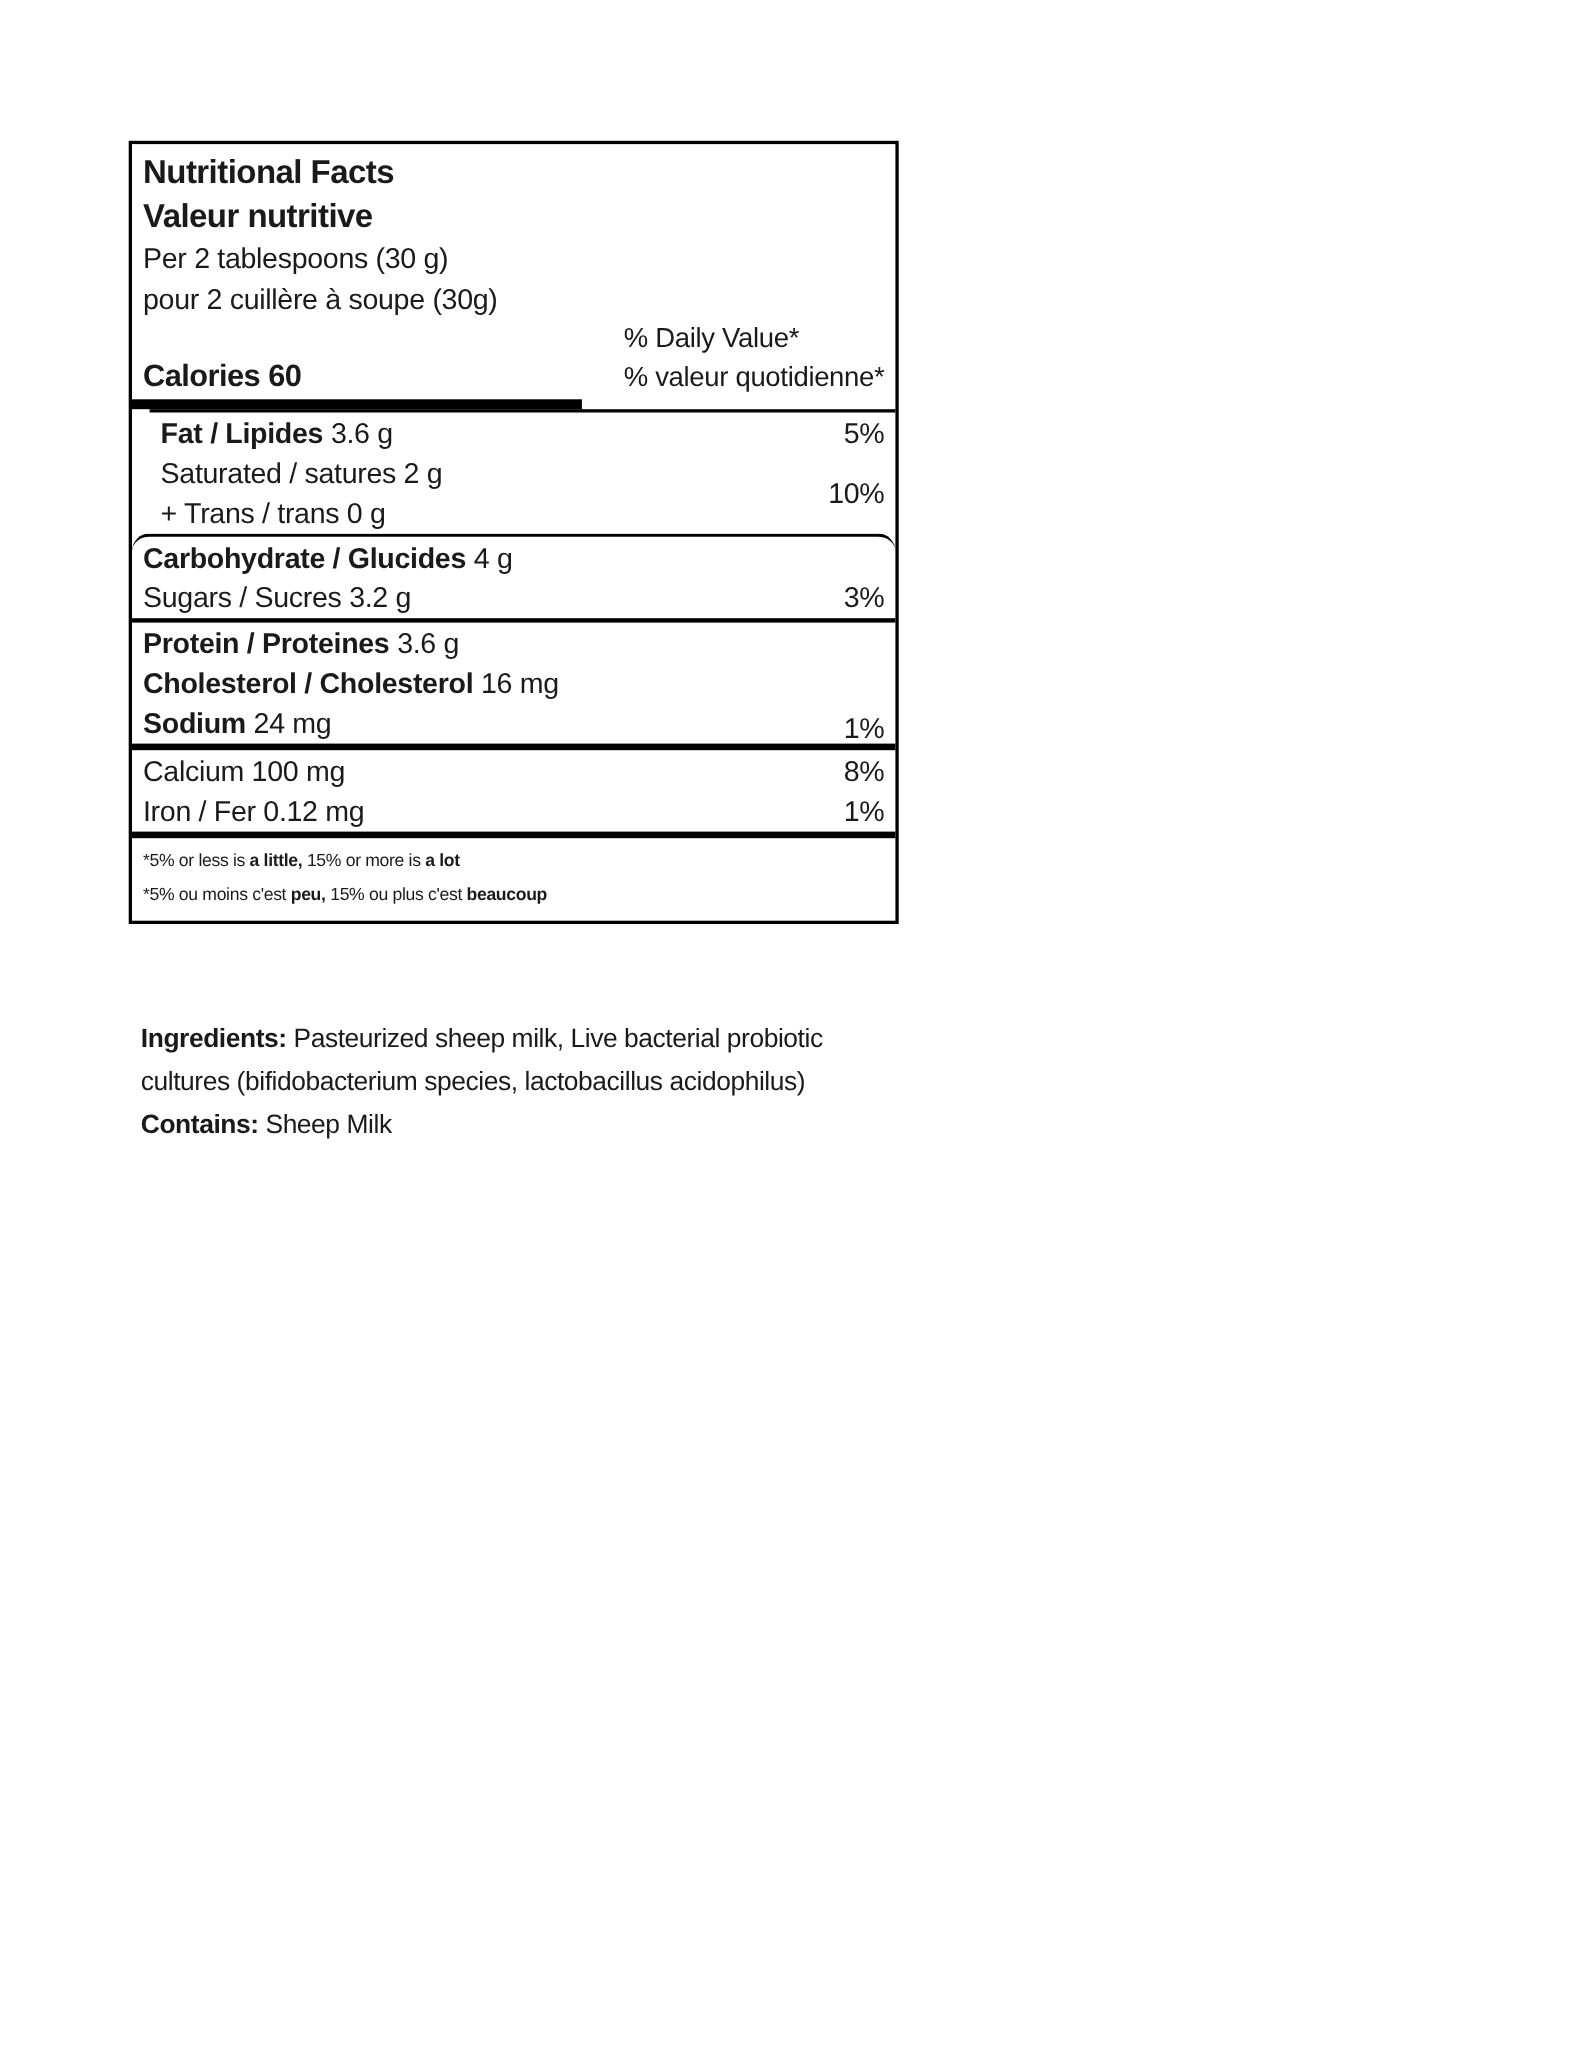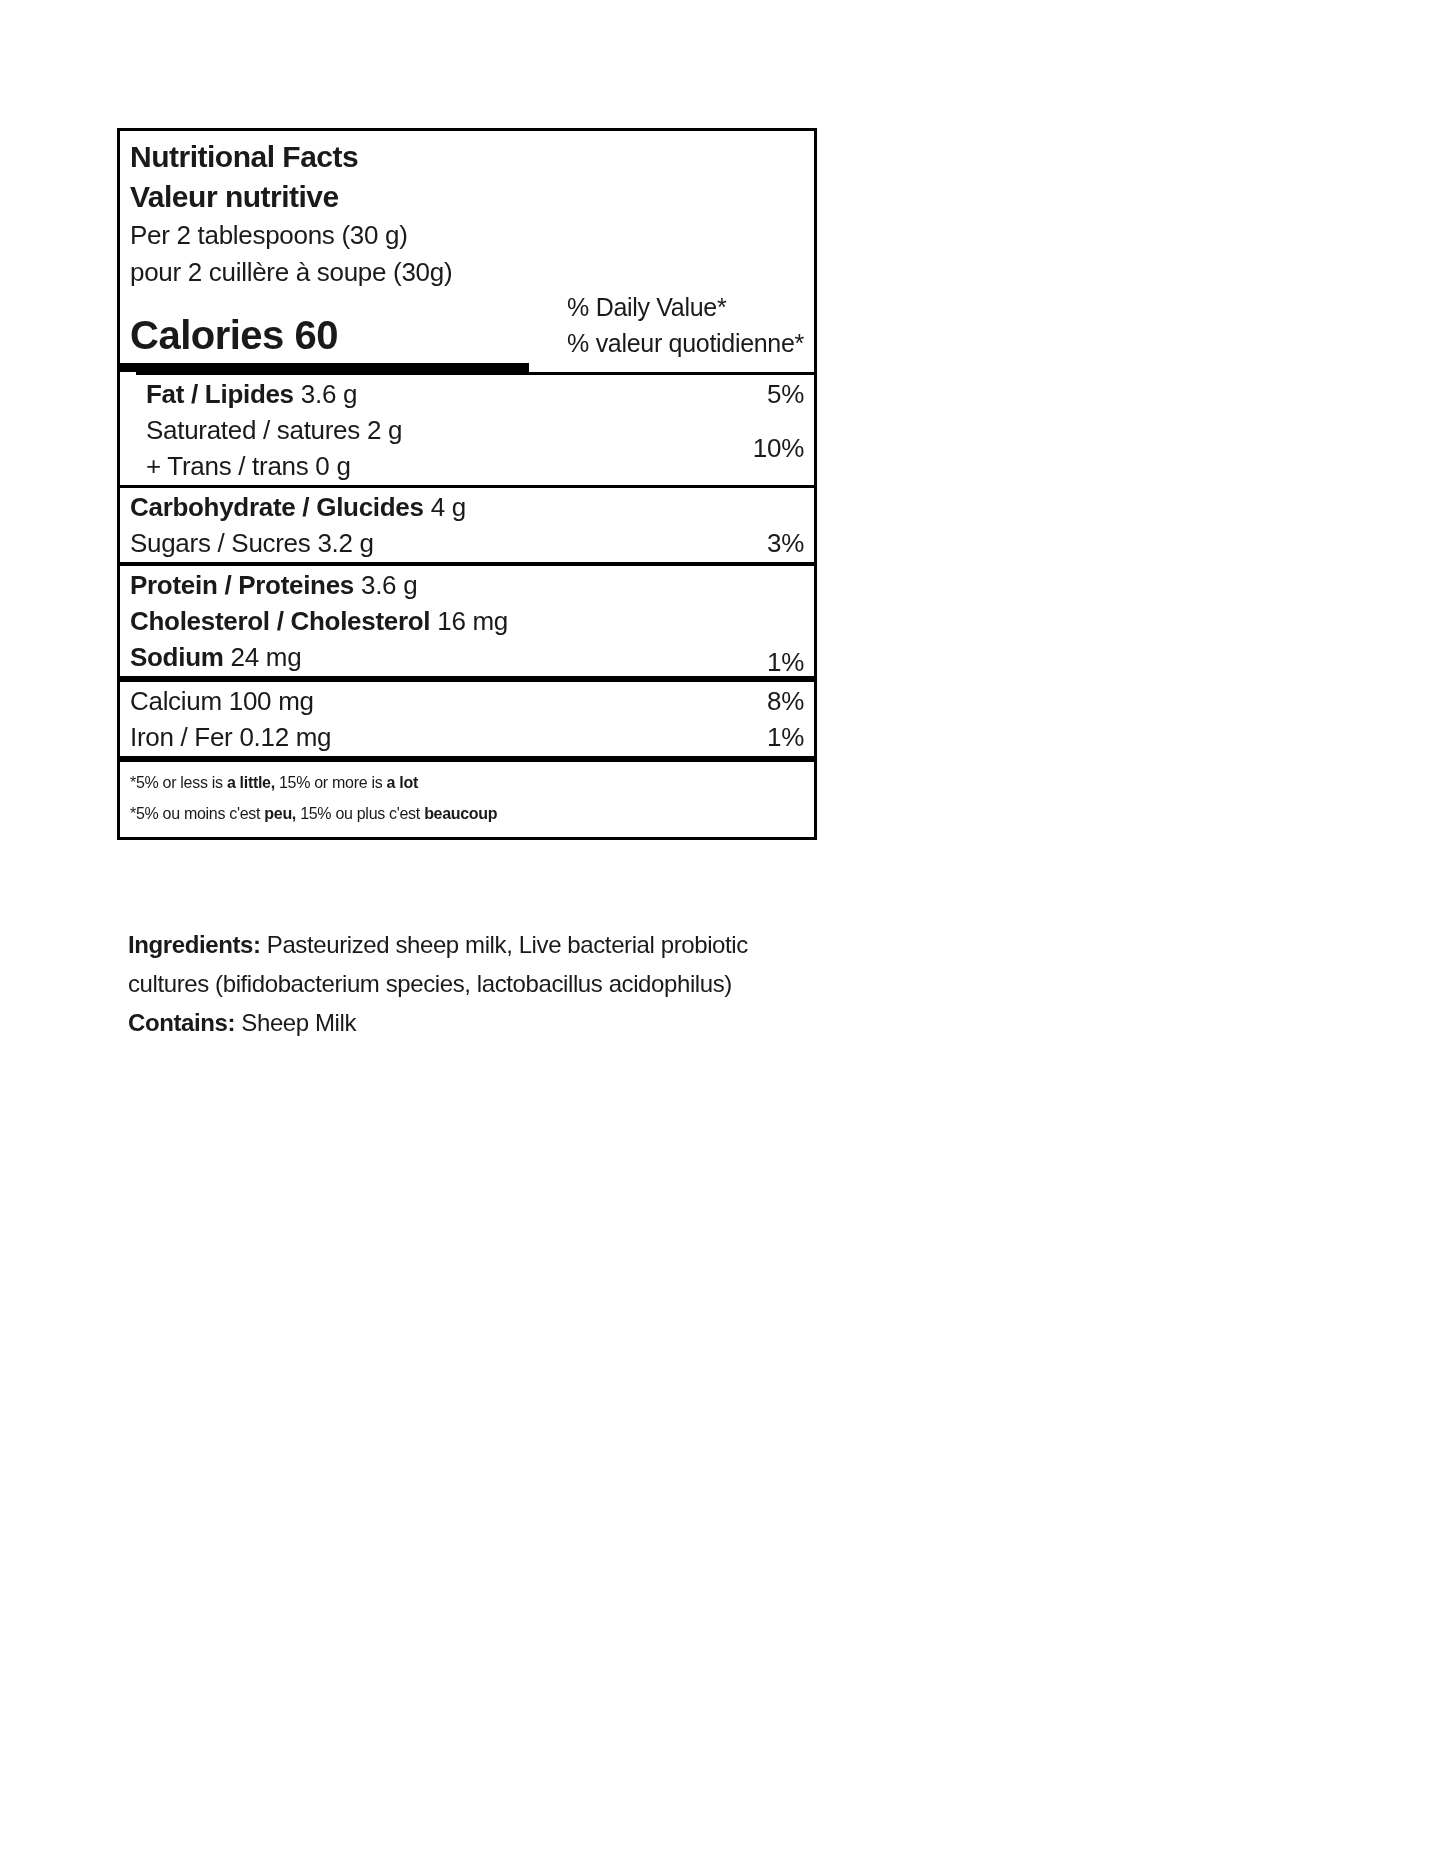--- a/index.html
+++ b/index.html
@@ -26,21 +26,21 @@
     width: 700px;
     border: 3px solid #000;
     box-sizing: border-box;
     background: #fff;
   }
   .sec {
     box-sizing: border-box;
     position: relative;
   }
   .sec-fat      { border-top: 3px solid #000; margin-left: 16px; }
-  .sec-carb     { border-top: 3px solid #000; }
+  .sec-carb     { border-top: 3px solid #000; border-radius: 16px; }
   .sec-protein  { border-top: 4px solid #000; }
   .sec-minerals { border-top: 6px solid #000; }
   .sec-foot     { border-top: 6px solid #000; }
 
   
   .sec-header {
     height: 241px;
     padding: 6px 10px 0 10px;
   }
   .h-title {
@@ -59,21 +59,21 @@
     top: 158px;
     text-align: left;
     font-size: 25px;
     line-height: 36px;
   }
   .calories {
     position: absolute;
     left: 10px;
     bottom: 14px;
     font-weight: 700;
-    font-size: 40px;
+    font-size: 28px;
     letter-spacing: -0.5px;
   }
   .cal-bar {
     position: absolute;
     left: 0;
     bottom: 0;
     width: 59%;
     height: 9px;
     background: #000;
   }

